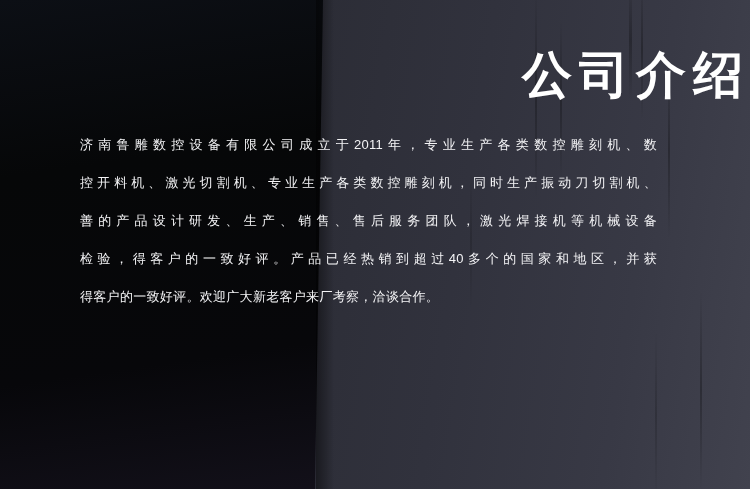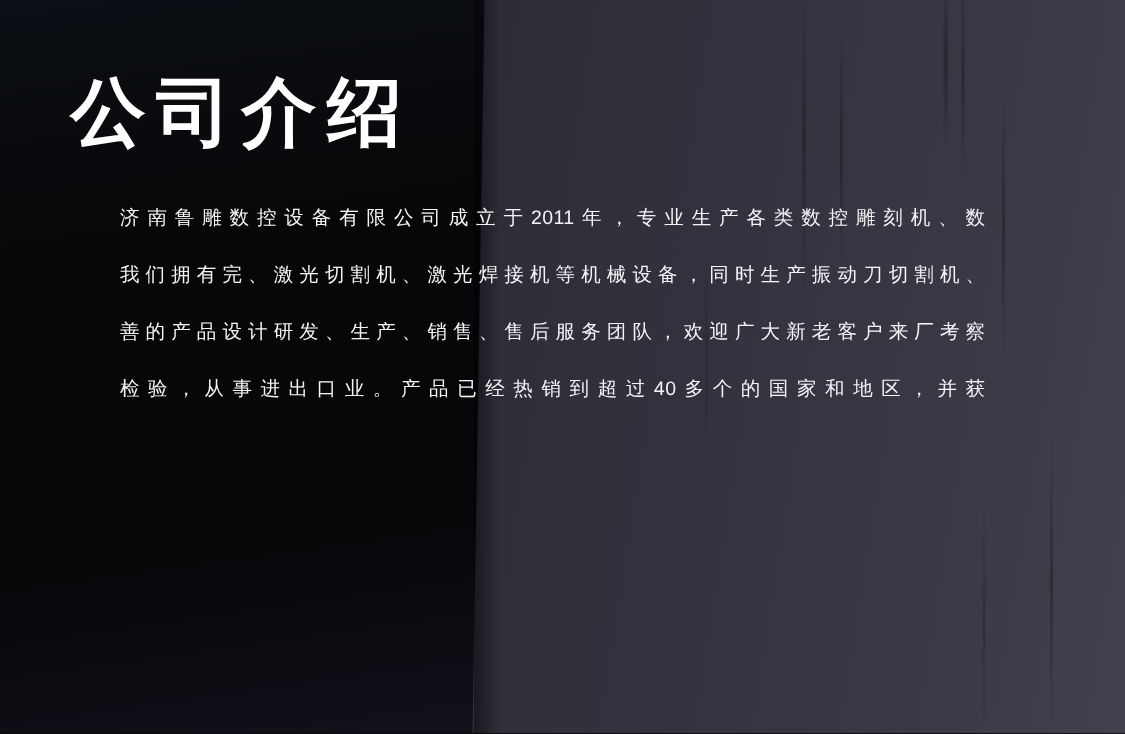--- a/index.html
+++ b/index.html
@@ -49,21 +49,21 @@
     width: 18px;
     height: 100%;
     background: linear-gradient(to right, rgba(0,0,0,0.45), rgba(0,0,0,0));
   }
   .title {
     position: absolute;
     top: 45px;
     left: 0;
     right: 0;
     margin: 0;
-    text-align: left;
+    text-align: right;
     color: #ffffff;
     font-size: 50px;
     font-weight: 700;
     line-height: 60px;
     letter-spacing: 7px;
     text-indent: 7px;
     padding-left: 40px;
   }
   .paragraph {
     position: absolute;
@@ -102,18 +102,19 @@
     <div class="streak s8"></div>
   </div>
 
   <div class="bg-left"></div>
   <div class="edge-shadow"></div>
 
   <h1 class="title">公司介绍</h1>
 
   <div class="paragraph">
     <div class="pline">济南鲁雕数控设备有限公司成立于2011年，专业生产各类数控雕刻机、数</div>
-    <div class="pline">我们拥有完、激光切割机、激光焊接机等机械设备，同时生产振动刀切割机、</div>
-    <div class="pline">善的产品设计研发、生产、销售、售后服务团队，欢迎广大新老客户来厂考察</div>
-    <div class="pline">检验，从事进出口业。产品已经热销到超过40多个的国家和地区，并获</div>
+    <div class="pline">控开料机、激光切割机、专业生产各类数控雕刻机，同时生产振动刀切割机、</div>
+    <div class="pline">善的产品设计研发、生产、销售、售后服务团队，激光焊接机等机械设备</div>
+    <div class="pline">检验，得客户的一致好评。产品已经热销到超过40多个的国家和地区，并获</div>
+    <div class="pline last">得客户的一致好评。欢迎广大新老客户来厂考察，洽谈合作。</div>
   </div>
 
 </div>
 
 </body></html>

